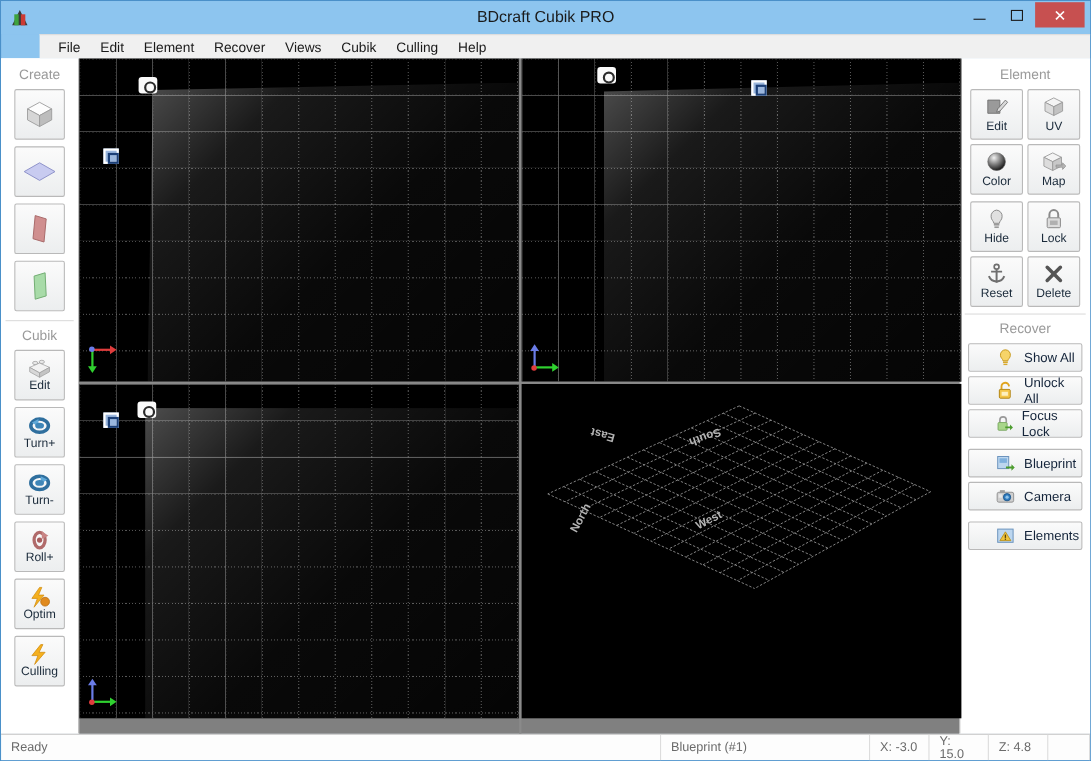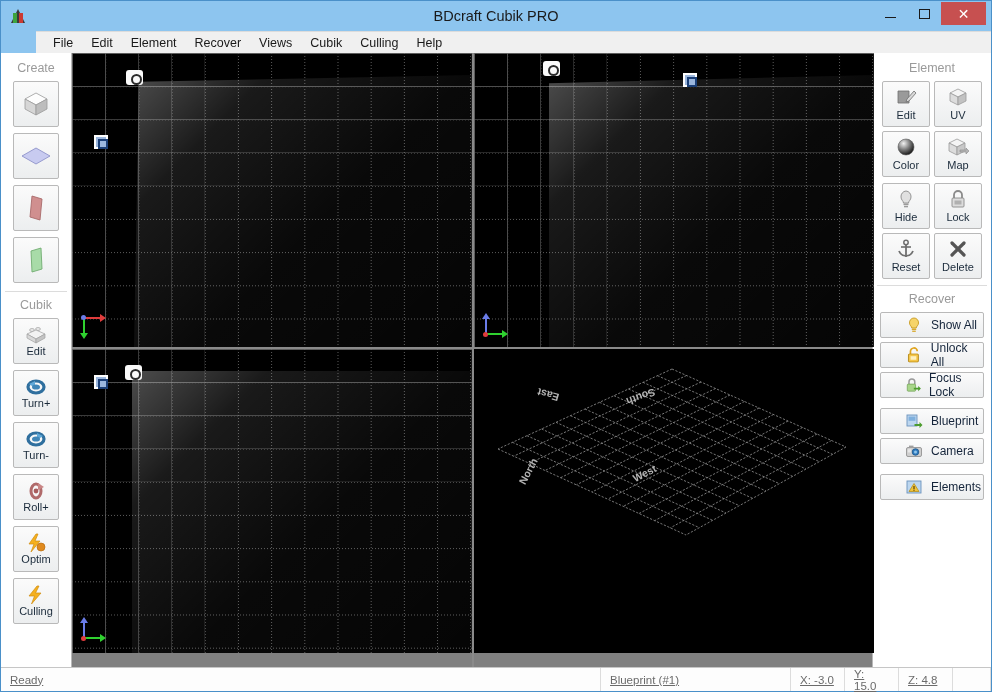--- a/index.html
+++ b/index.html
@@ -282,21 +282,20 @@
   
   #statusbar {
     height: 24px;
     flex: 0 0 24px;
     background: #fdfdfd;
     border-top: 1px solid #c6c6c6;
     display: flex;
     align-items: stretch;
     font-size: 11.5px;
     color: #6b6b6b;
-    text-decoration: underline;
   }
   .sb-cell {
     display: flex; align-items: center;
     padding: 0 9px;
     border-right: 1px solid #dcdcdc;
   }
   .sb-ready { flex: 0 0 600px; }
   .sb-bp { flex: 0 0 190px; }
   .sb-coord { flex: 0 0 54px; }
   .sb-end { flex: 1 1 auto; }

